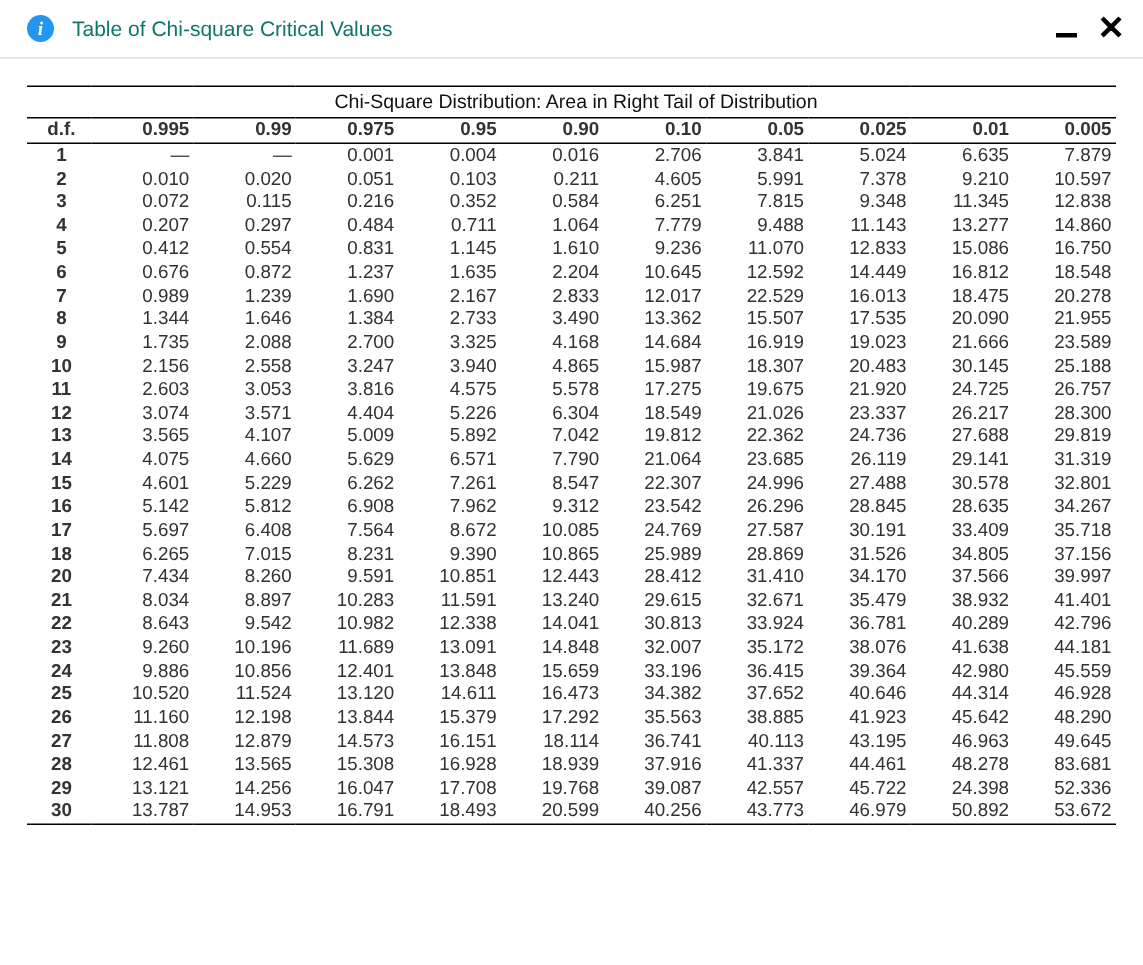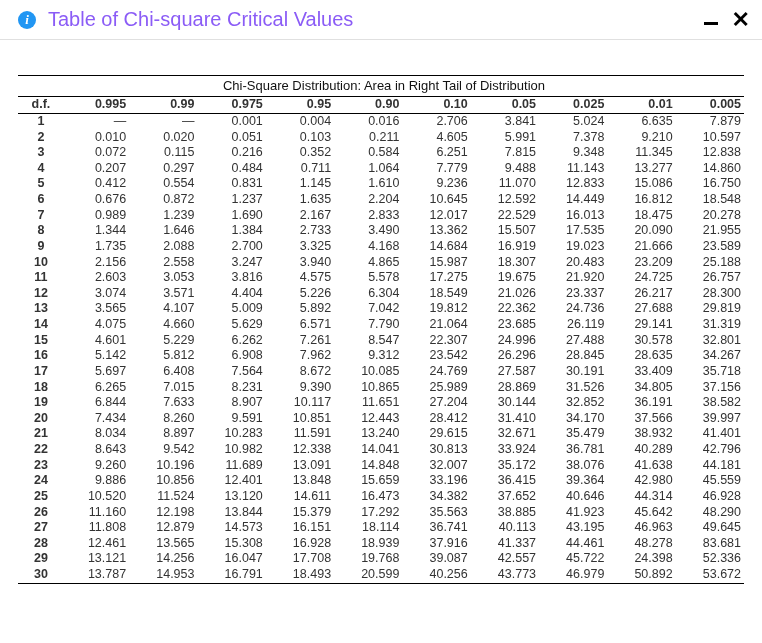--- a/index.html
+++ b/index.html
@@ -26,22 +26,22 @@
   align-items: center;
   justify-content: center;
   font-style: italic;
   font-family: Georgia, serif;
   font-weight: bold;
   font-size: 13px;
   flex-shrink: 0;
 }
 .title {
   flex: 1;
-  color: #8b5cf6;
-  font-size: 20px;
+  color: #0f766e;
+  font-size: 14px;
 }
 .window-ctrls {
   display: flex;
   gap: 14px;
   align-items: center;
 }
 .minimize-btn {
   width: 14px; height: 3px; background: #000; margin-top: 8px;
 }
 .close-btn {
@@ -51,21 +51,20 @@
 }
 .content {
   padding: 18px;
 }
 .caption { text-align: center; font-size: 13px; color: #111; padding: 2px 0; }
 table {
   border-collapse: collapse;
   width: 100%;
   font-family: Arial, sans-serif;
   font-size: 12.5px;
-  margin-top: 17px;
 }
 th, td { text-align: right; padding: 0 3px; line-height: 1.25; white-space: nowrap; }
 th:first-child, td:first-child { text-align: center; padding-left: 6px; }
 thead tr.caprow td { border-top: 1px solid #000; border-bottom: 1px solid #000; text-align: center; }
 thead tr.hdr th { border-bottom: 1px solid #000; font-weight: bold; }
 tbody tr:last-child td { border-bottom: 1px solid #000; }
 tbody td.rowhdr { font-weight: bold; }
 tbody td { font-family: Arial, sans-serif; }
 </style>
 </head>
@@ -221,21 +220,21 @@
         <tr>
           <td class="rowhdr">10</td>
           <td>2.156</td>
           <td>2.558</td>
           <td>3.247</td>
           <td>3.940</td>
           <td>4.865</td>
           <td>15.987</td>
           <td>18.307</td>
           <td>20.483</td>
-          <td>23.209</td>
+          <td>30.145</td>
           <td>25.188</td>
         </tr>
         <tr>
           <td class="rowhdr">11</td>
           <td>2.603</td>
           <td>3.053</td>
           <td>3.816</td>
           <td>4.575</td>
           <td>5.578</td>
           <td>17.275</td>
@@ -329,33 +328,20 @@
           <td>8.231</td>
           <td>9.390</td>
           <td>10.865</td>
           <td>25.989</td>
           <td>28.869</td>
           <td>31.526</td>
           <td>34.805</td>
           <td>37.156</td>
         </tr>
         <tr>
-          <td class="rowhdr">19</td>
-          <td>6.844</td>
-          <td>7.633</td>
-          <td>8.907</td>
-          <td>10.117</td>
-          <td>11.651</td>
-          <td>27.204</td>
-          <td>30.144</td>
-          <td>32.852</td>
-          <td>36.191</td>
-          <td>38.582</td>
-        </tr>
-        <tr>
           <td class="rowhdr">20</td>
           <td>7.434</td>
           <td>8.260</td>
           <td>9.591</td>
           <td>10.851</td>
           <td>12.443</td>
           <td>28.412</td>
           <td>31.410</td>
           <td>34.170</td>
           <td>37.566</td>

